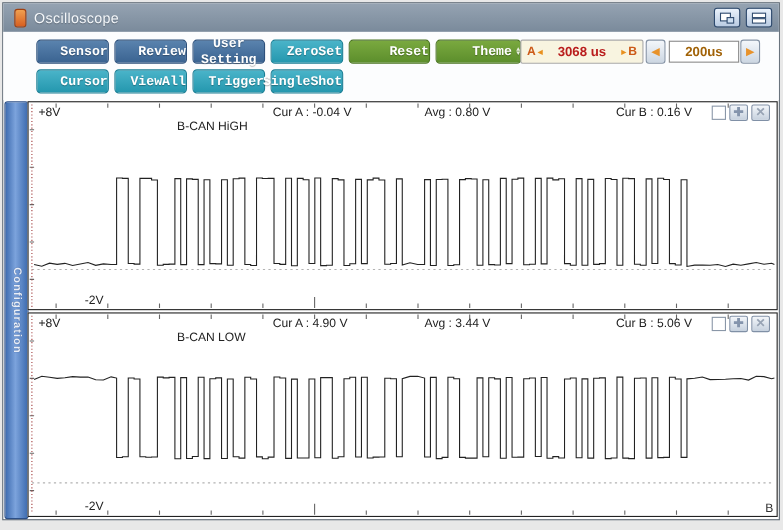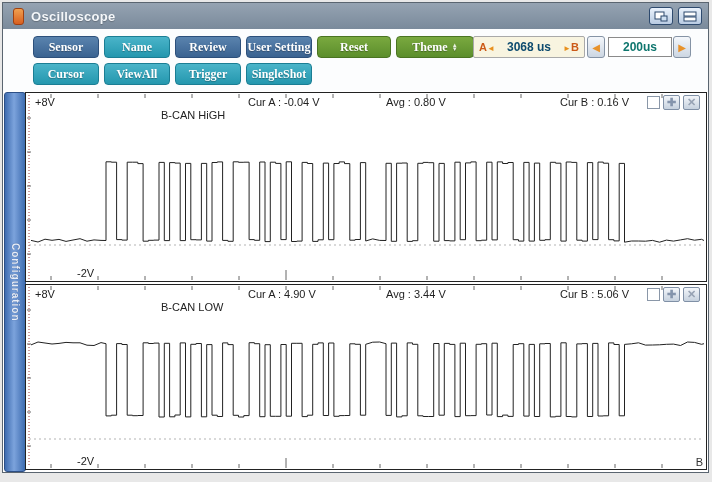--- a/index.html
+++ b/index.html
@@ -5,47 +5,47 @@
   html,body{margin:0;padding:0;}
   body{width:712px;height:482px;font-family:"Liberation Sans",sans-serif;-webkit-font-smoothing:antialiased;}
   .screen{position:relative;width:712px;height:482px;background:#e8e8e8;overflow:hidden;}
   .window{position:absolute;left:2px;top:2px;width:705px;height:469px;background:#ffffff;border:1px solid #5a6570;}
 
   
   .titlebar{position:absolute;left:0;top:0;width:100%;height:26px;
     background:linear-gradient(#95a3b2,#7a8a9b);display:flex;align-items:center;box-sizing:border-box;padding:0 6px;}
   .app-icon{width:9px;height:15px;margin:0 7px 0 4px;border-radius:3px;
     background:linear-gradient(#f0a050,#d85f20);border:1px solid #a04010;}
-  .title-text{color:#f4f7fa;font-size:13px;font-weight:bold;letter-spacing:.3px;text-shadow:0 1px 1px rgba(0,0,0,.25);}
+  .title-text{color:#f4f7fa;font-size:13px;font-weight:normal;letter-spacing:.3px;text-shadow:0 1px 1px rgba(0,0,0,.25);}
   .win-btns{margin-left:auto;display:flex;gap:5px;}
   .win-btn{width:24px;height:18px;border:1px solid #2e4a6e;border-radius:3px;
     background:linear-gradient(#eaf2fc,#b9cbe2);display:flex;align-items:center;justify-content:center;padding:0;cursor:pointer;}
 
   
   .toolbar{position:absolute;left:0;top:26px;width:100%;height:62px;background:#fcfdfe;}
   .btn-grid{position:absolute;left:30px;top:7px;display:grid;
     grid-template-columns:66px 66px 66px 66px 74px 78px;grid-auto-rows:22px;gap:5px;}
-  .tbtn{border-radius:4px;color:#fff;font-weight:bold;font-size:12px;font-family:Liberation Serif, serif;
-    display:flex;align-items:center;justify-content:center;gap:4px;padding:0;cursor:pointer;
+  .tbtn{border-radius:4px;color:#fff;font-weight:bold;font-size:12px;font-family:Liberation Mono, monospace;
+    display:flex;align-items:center;justify-content:flex-end;gap:4px;padding:0;cursor:pointer;
     text-shadow:0 1px 1px rgba(0,0,0,.3);}
   .tbtn.blue{background:linear-gradient(#5a83ae,#3a6391);border:1px solid #2d507b;}
   .tbtn.teal{background:linear-gradient(#4ab4c9,#2497ae);border:1px solid #1b7e94;}
   .tbtn.green{background:linear-gradient(#7aa93f,#5c8e2c);border:1px solid #4a7422;}
   .spinner{display:inline-flex;flex-direction:column;line-height:4px;font-size:6px;color:#eaf2e0;}
 
   .ab-box{position:absolute;left:470px;top:7px;width:100px;height:20px;background:#f8f4e0;
     border:1px solid #a9a9a9;border-radius:2px;display:flex;align-items:center;justify-content:space-between;
     padding:0 5px;font-size:11px;font-weight:bold;}
   .ab-letter{color:#cc5a18;font-size:11px;}
   .ab-arrow{color:#e8901e;font-size:8px;}
-  .ab-value{color:#0c4a6e;font-size:12px;}
+  .ab-value{color:#b91c1c;font-size:12px;}
   .tb-arrow{position:absolute;top:7px;width:18px;height:22px;border:1px solid #8593a5;border-radius:3px;
     background:linear-gradient(#f4f7fb,#ccd6e2);color:#e8922a;font-size:10px;display:flex;align-items:center;justify-content:center;padding:0;cursor:pointer;}
   .tb-box{position:absolute;left:605px;top:8px;width:62px;height:18px;background:#fff;border:1px solid #8a8a8a;
-    display:flex;align-items:center;justify-content:center;font-size:12px;font-weight:bold;color:#0f766e;}
+    display:flex;align-items:center;justify-content:center;font-size:12px;font-weight:bold;color:#a16207;}
 
   
   .side-tab{position:absolute;left:1px;top:89px;width:20px;height:378px;border:1px solid #2c4f86;border-radius:3px;
     background:linear-gradient(90deg,#3e6cb0,#7ca3dc 45%,#3e6cb0);display:flex;align-items:center;justify-content:center;cursor:pointer;}
   .side-tab span{writing-mode:vertical-rl;color:#e8eef8;font-size:10px;font-weight:bold;letter-spacing:1px;text-shadow:0 0 1px #2a4a80;}
 
   .panel{position:absolute;background:#fff;border:1px solid #222;box-sizing:border-box;}
   .panel svg{position:absolute;left:0;top:0;}
   .pl{position:absolute;font-size:11px;color:#222;white-space:nowrap;text-align:center;}
   .scale-top{left:9px;top:3px;}
@@ -85,28 +85,28 @@
           </svg>
         </button>
       </div>
     </div>
 
     <div class="toolbar">
       <div class="btn-grid">
         <button class="tbtn blue">
             <span>Sensor</span>
           </button>
-        <button class="tbtn teal">
-            <span>Name</span>
-          </button>
         <button class="tbtn blue">
             <span>Review</span>
           </button>
         <button class="tbtn blue">
             <span>User Setting</span>
+          </button>
+        <button class="tbtn teal">
+            <span>ZeroSet</span>
           </button>
 
         <button class="tbtn green">
             <span>Reset</span>
           </button>
         <button class="tbtn green">
           <span>Theme</span>
           <span class="spinner">
               <span>▲</span>
               <span>▼</span>

